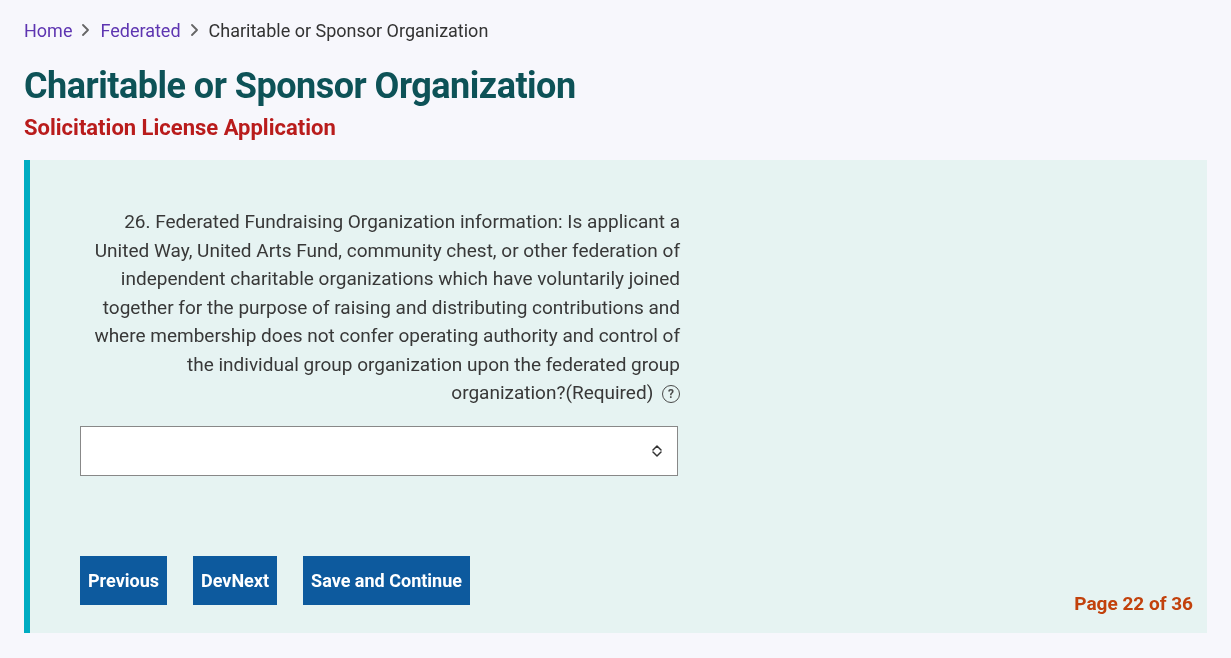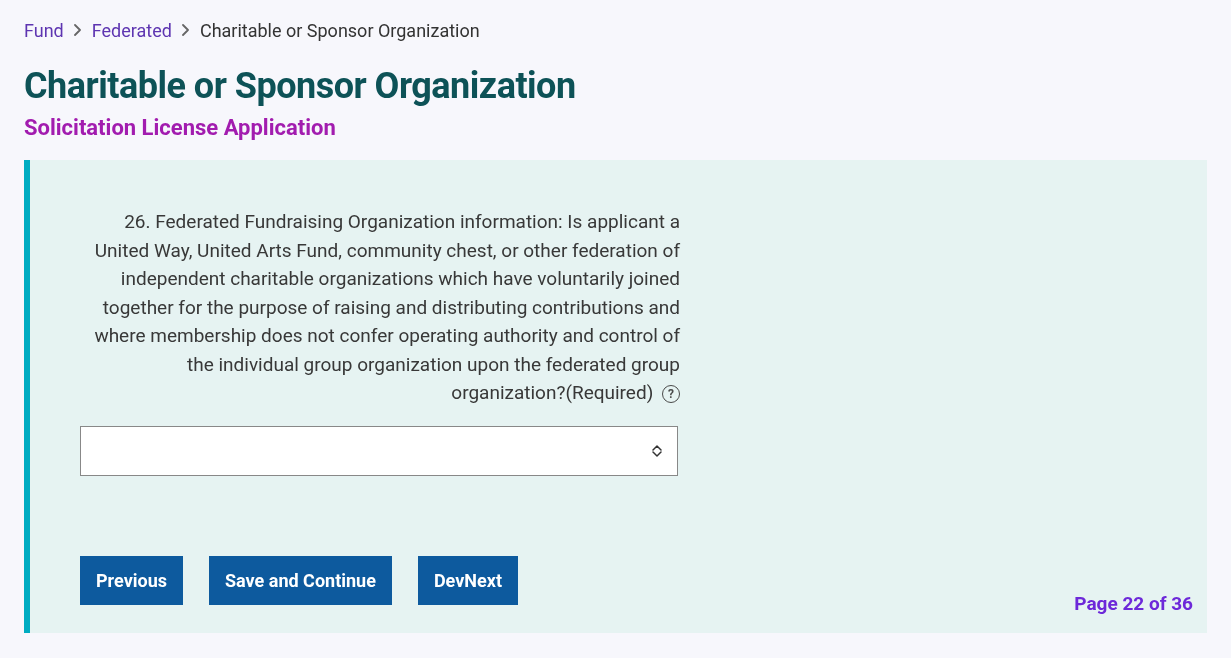--- a/index.html
+++ b/index.html
@@ -34,21 +34,21 @@
     h1.page-title {
       font-size: 36px;
       font-weight: 700;
       color: #0d5257;
       margin-bottom: 8px;
       letter-spacing: -0.5px;
     }
     h2.subtitle {
       font-size: 22px;
       font-weight: 700;
-      color: #a21caf;
+      color: #b91c1c;
       margin-bottom: 20px;
     }
     .form-panel {
       background-color: #e6f3f2;
       border-left: 6px solid #00acc1;
       padding: 48px 50px 28px 50px;
       position: relative;
     }
     .question-label {
       font-size: 19px;
@@ -104,40 +104,40 @@
       display: block;
     }
     .button-row {
       display: flex;
       gap: 26px;
     }
     .btn {
       background-color: #0d5a9e;
       color: #ffffff;
       border: none;
-      padding: 14px 16px;
+      padding: 14px 8px;
       font-size: 18px;
       font-weight: 700;
       cursor: pointer;
       font-family: inherit;
     }
     .page-indicator {
       position: absolute;
       right: 14px;
       bottom: 18px;
       font-size: 19px;
       font-weight: 700;
-      color: #6d28d9;
+      color: #c2410c;
     }
   </style>
 </head>
 <body>
 
 <nav class="breadcrumb">
-  <a href="#">Fund</a>
+  <a href="#">Home</a>
   <span class="chevron">
     <svg width="8" height="12" viewBox="0 0 8 12" fill="none">
       <path d="M1 1L6 6L1 11" stroke="#666" stroke-width="1.8" stroke-linecap="round" stroke-linejoin="round"></path>
     </svg>
   </span>
   <a href="#">Federated</a>
   <span class="chevron">
     <svg width="8" height="12" viewBox="0 0 8 12" fill="none">
       <path d="M1 1L6 6L1 11" stroke="#666" stroke-width="1.8" stroke-linecap="round" stroke-linejoin="round"></path>
     </svg>
@@ -163,18 +163,18 @@
           <path d="M1 5L5 1L9 5" stroke="#333" stroke-width="1.5" fill="none" stroke-linecap="round" stroke-linejoin="round"></path>
         </svg>
       <svg width="10" height="6" viewBox="0 0 10 6">
           <path d="M1 1L5 5L9 1" stroke="#333" stroke-width="1.5" fill="none" stroke-linecap="round" stroke-linejoin="round"></path>
         </svg>
     </span>
   </div>
 
   <div class="button-row">
     <button class="btn">Previous</button>
+    <button class="btn">DevNext</button>
     <button class="btn">Save and Continue</button>
-    <button class="btn">DevNext</button>
   </div>
 
   <div class="page-indicator">Page 22 of 36</div>
 </div>
 
 </body></html>

